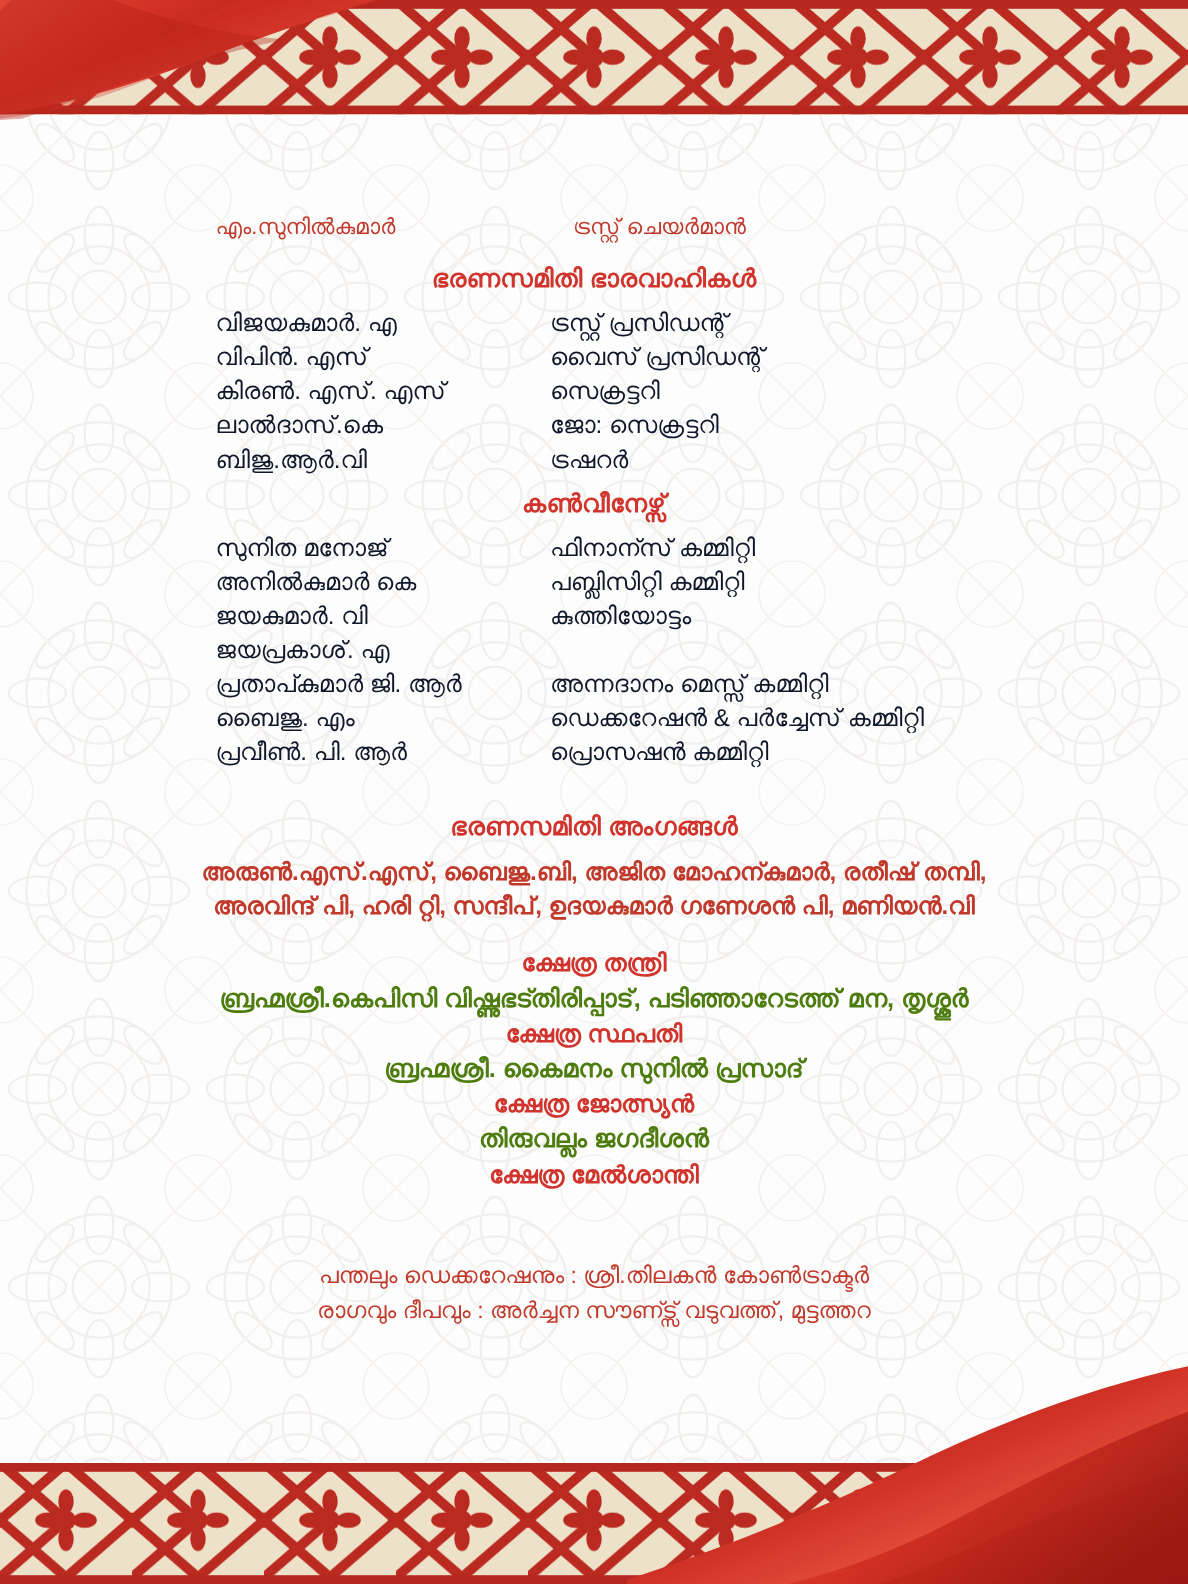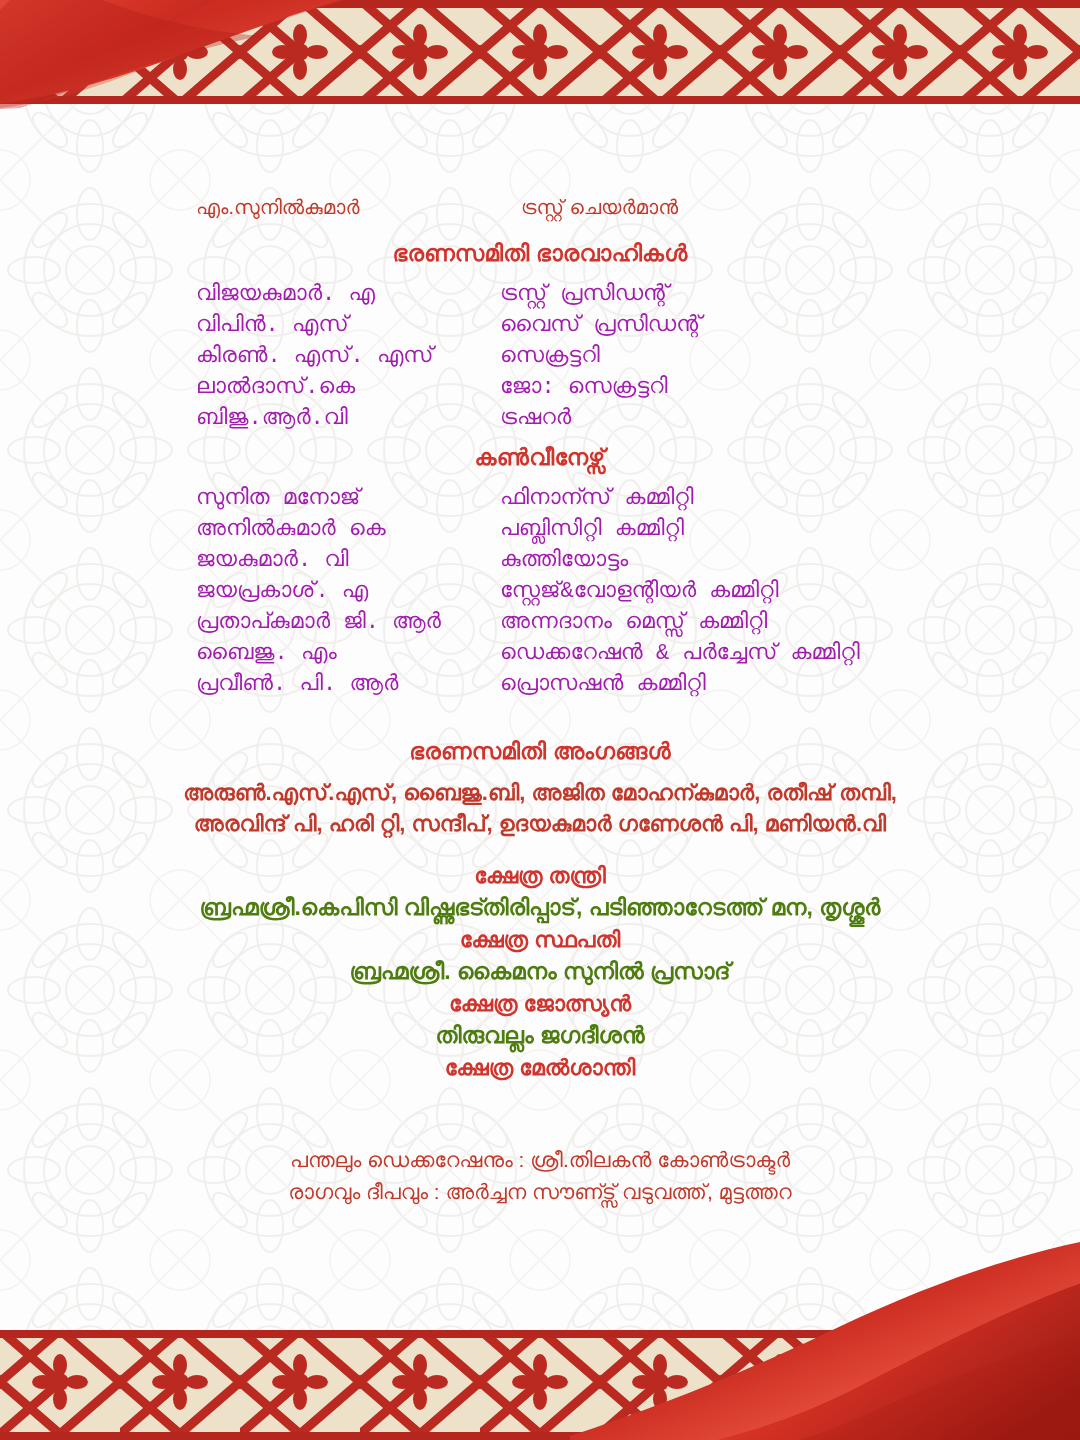--- a/index.html
+++ b/index.html
@@ -92,22 +92,21 @@
 
   .block {
     position: absolute;
     width: 1080px;
   }
 
   .pair {
     position: relative;
     height: 31px;
     font-size: 22px;
-    color: #a21caf;
-    font-family: Liberation Mono, monospace;
+    color: #0f172a;
   }
   .pair .name { position: absolute; left: 196px; white-space: nowrap; }
   .pair .role { position: absolute; left: 500px; white-space: nowrap; }
 
   .center-line {
     text-align: center;
     color: #c0392b;
     font-size: 22px;
     line-height: 1.42;
     font-weight: bold;
@@ -267,21 +266,20 @@
       <div class="pair">
         <span class="name">അനിൽകുമാർ കെ</span>
         <span class="role">പബ്ലിസിറ്റി കമ്മിറ്റി</span>
       </div>
       <div class="pair">
         <span class="name">ജയകുമാർ. വി</span>
         <span class="role">കുത്തിയോട്ടം</span>
       </div>
       <div class="pair">
         <span class="name">ജയപ്രകാശ്. എ</span>
-        <span class="role">സ്റ്റേജ്&amp;വോളന്റിയർ കമ്മിറ്റി</span>
       </div>
       <div class="pair">
         <span class="name">പ്രതാപ്കുമാർ ജി. ആർ</span>
         <span class="role">അന്നദാനം മെസ്സ് കമ്മിറ്റി</span>
       </div>
       <div class="pair">
         <span class="name">ബൈജു. എം</span>
         <span class="role">ഡെക്കറേഷൻ &amp; പർച്ചേസ് കമ്മിറ്റി</span>
       </div>
       <div class="pair">

